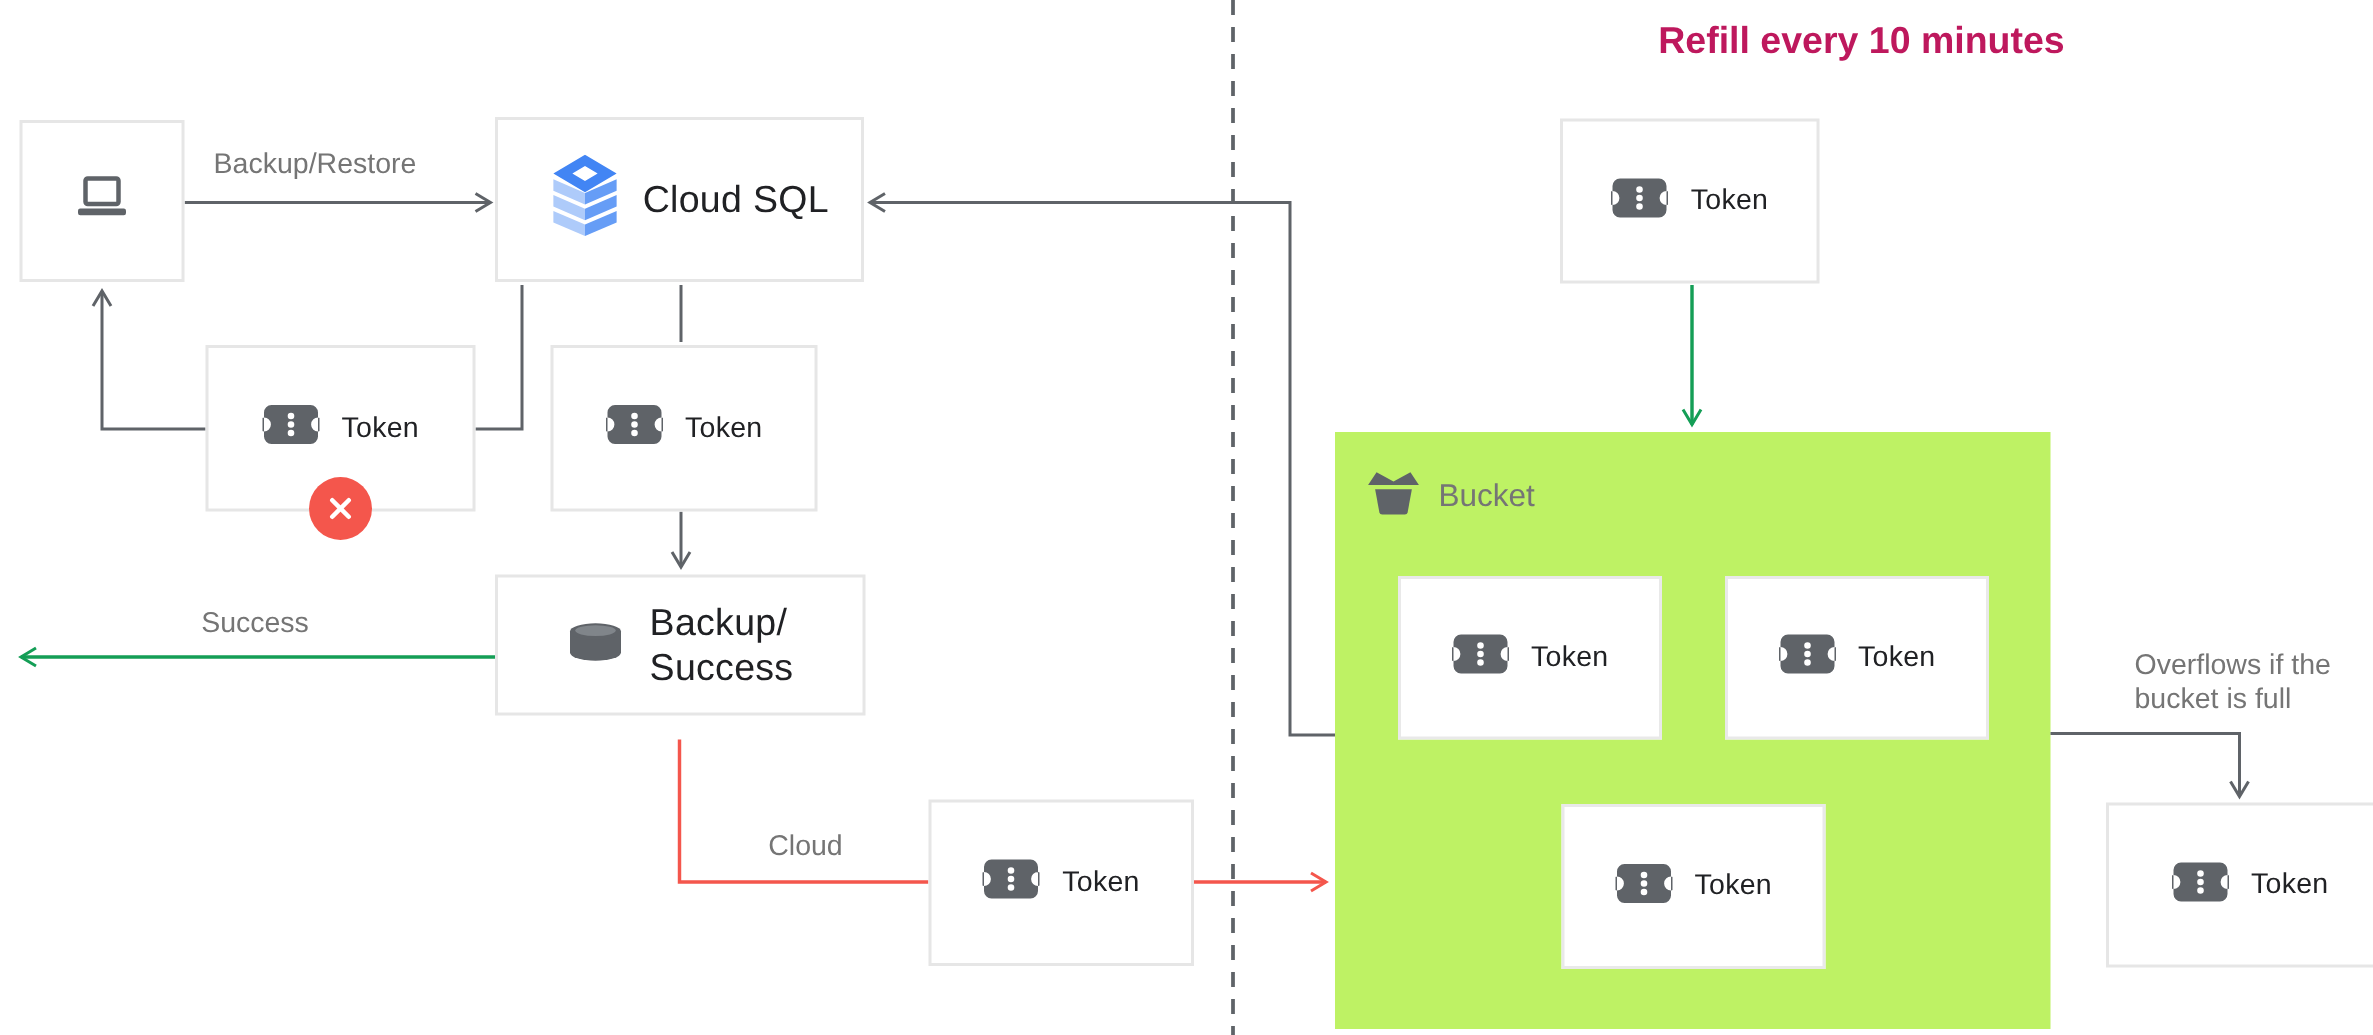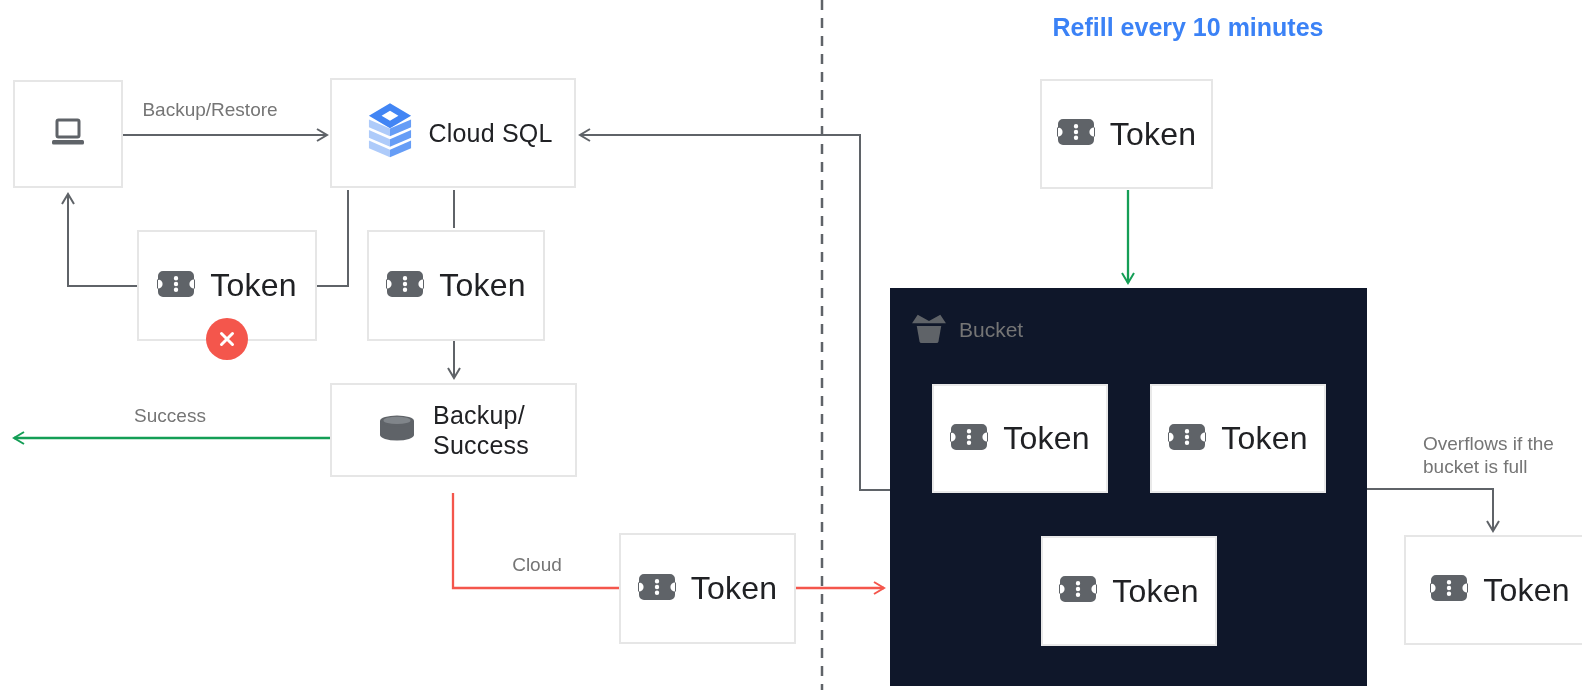--- a/index.html
+++ b/index.html
@@ -16,53 +16,53 @@
     background:#ffffff;
     border:2px solid #e6e6e6;
     box-sizing:border-box;
     display:flex;
     align-items:center;
     justify-content:center;
     gap:15px;
     z-index:2;
   }
   .node-label{
-    font-size:32px;
+    font-size:19px;
     color:#202124;
     letter-spacing:.2px;
     white-space:nowrap;
   }
   .two-line-label{
     font-size:25px;
     color:#202124;
     line-height:1.22;
     letter-spacing:.2px;
   }
   .edge-label{
     position:absolute;
     z-index:2;
     font-size:19px;
     color:#757575;
     text-align:center;
     line-height:1.22;
   }
   #diagram-title{
     position:absolute;
-    left:1023px;top:13px;width:330px;
+    left:1076px;top:13px;width:330px;
     z-index:2;
     font-size:25px;
     font-weight:bold;
-    color:#3b82f6;
+    color:#be185d;
     text-align:center;
     white-space:nowrap;
   }
   #bucket-region{
     position:absolute;
     left:890px;top:288px;width:477px;height:398px;
-    background:#0f172a;
+    background:#bef264;
     z-index:0;
   }
   #bucket-header{
     position:absolute;left:20px;top:24px;
     display:flex;align-items:center;gap:11px;
   }
   #bucket-header .bucket-label{
     font-size:21px;color:#757575;
   }
   .bucket-token{

